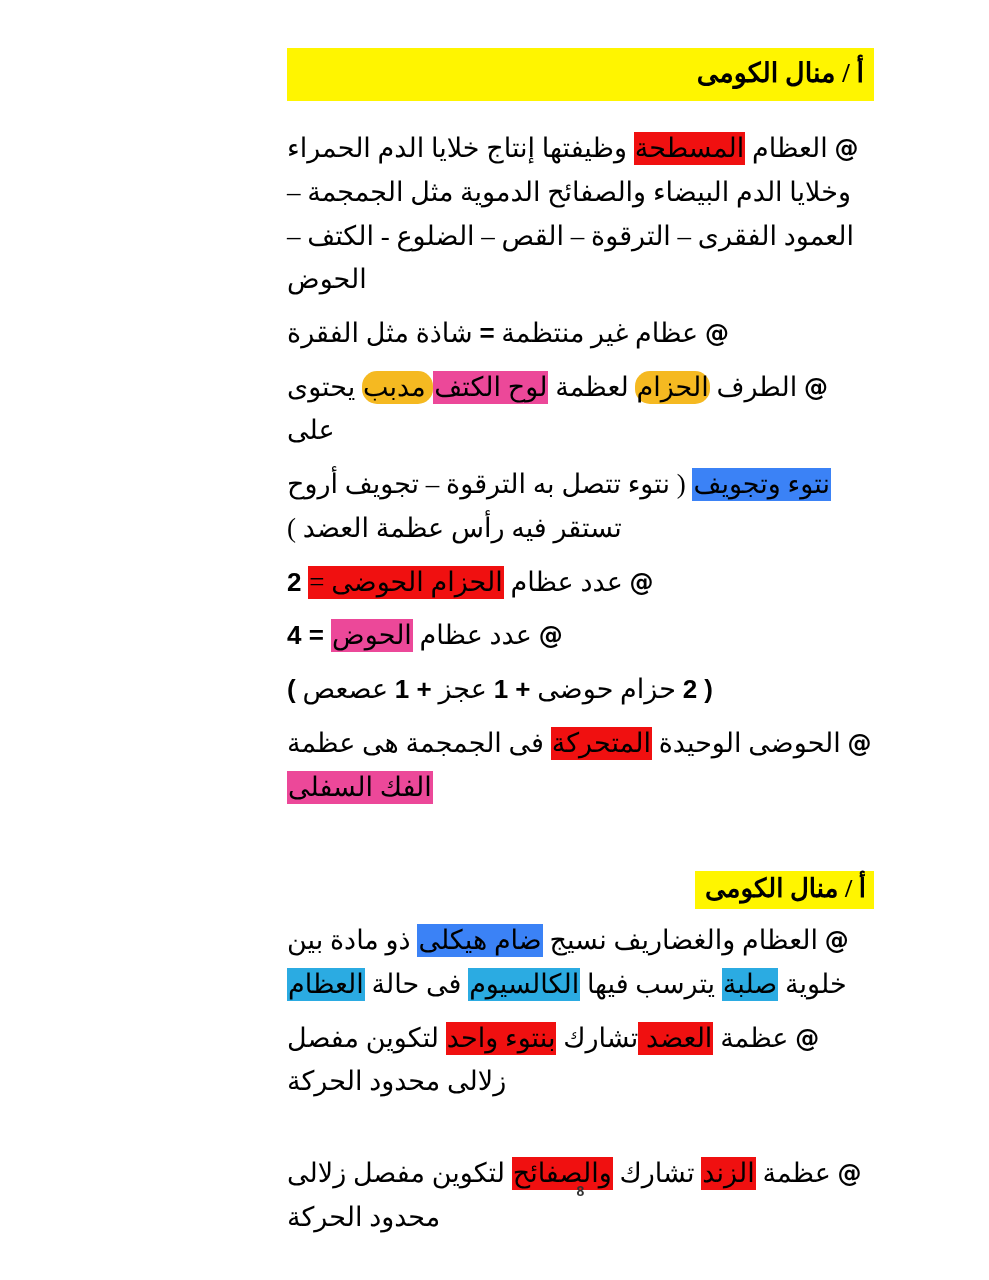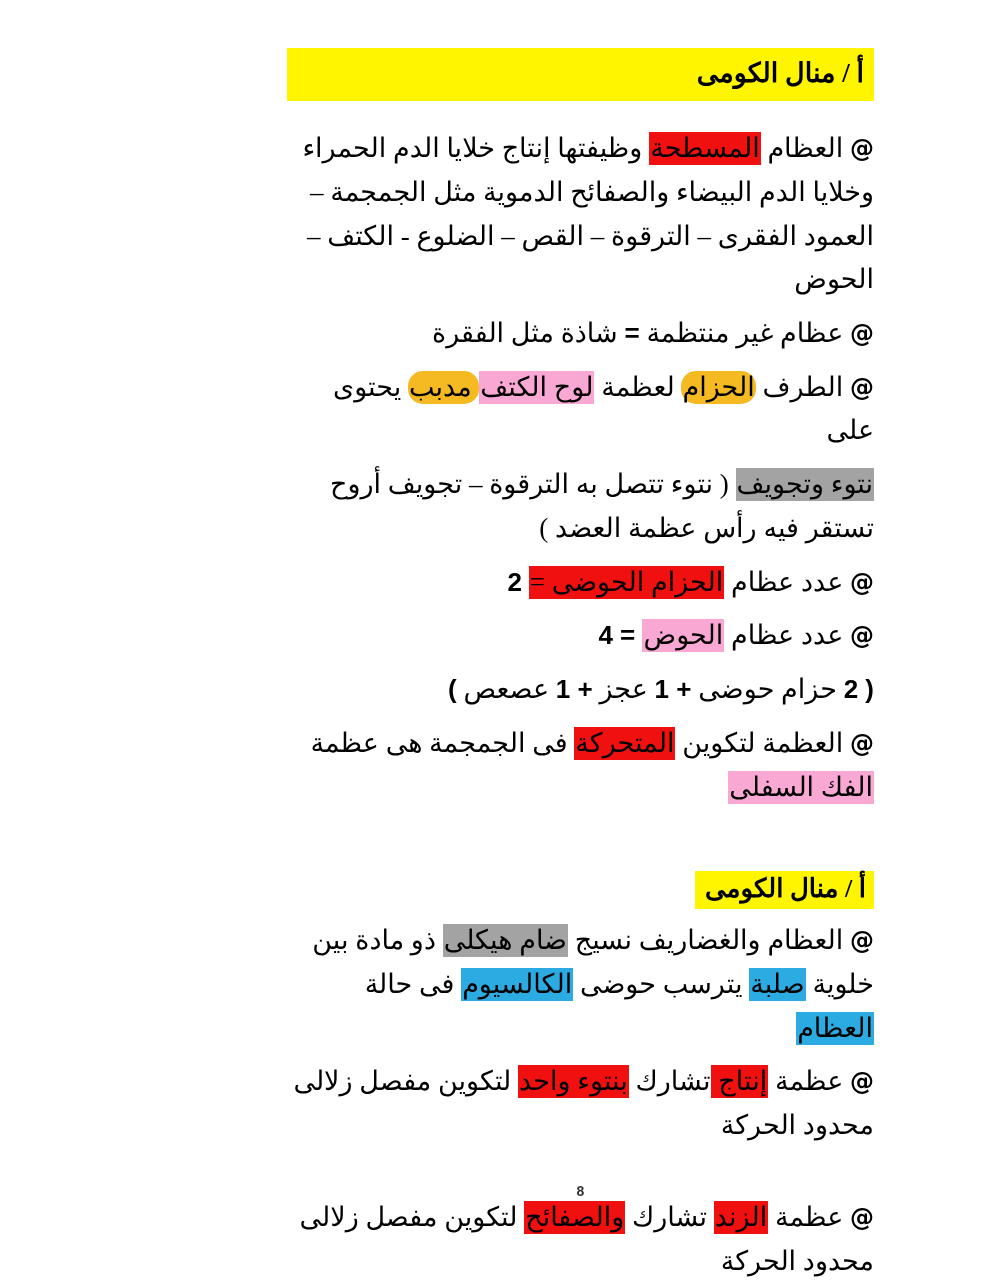--- a/index.html
+++ b/index.html
@@ -50,21 +50,21 @@
     font-size: 26px;
     font-weight: 700;
     line-height: 1.15;
     text-align: right;
     direction: rtl;
   }
 
   
   .para {
     direction: rtl;
-    text-align: right;
+    text-align: left;
     font-size: 27px;
     line-height: 1.62;
     margin: 0;
     padding: 0;
     font-weight: 400;
     letter-spacing: 0;
   }
 
   .para + .para { margin-top: 10px; }
 
@@ -82,22 +82,22 @@
 
   .eq {
     font-family: "Liberation Sans", sans-serif;
     font-weight: 700;
     font-size: 26px;
   }
 
   
   mark { color: #000; padding: 1px 1px 2px 1px; border-radius: 0; }
   mark.hl-red     { background: #F01010; }
-  mark.hl-green   { background: #f9a8d4; }
-  mark.hl-dgreen  { background: #a3a3a3; margin-top: 30px; }
+  mark.hl-green   { background: #ec4899; }
+  mark.hl-dgreen  { background: #3b82f6; margin-top: 30px; }
   mark.hl-orange  { background: #F5B921; border-radius: 15px; }
   mark.hl-cyan    { background: #2BABE2; }
 
   .block-gap-sm  { height: 10px; }
   .block-gap-md  { height: 26px; }
   .block-gap-xl  { height: 48px; }
 
   .spacer-section { height: 62px; }
 
   .page-number {
@@ -165,43 +165,43 @@
     </p>
 
     <p class="para">
       <span class="num">( </span><span class="num">2</span><span> حزام حوضى </span><span class="num">+ </span><span class="num">1</span><span> عجز </span><span class="num">+ </span><span class="num">1</span><span> عصعص </span><span class="num">)</span>
     </p>
 
     <div class="block-gap-sm"></div>
 
     <p class="para">
       <span class="at">@</span>
-      <span>العظمة لتكوين </span><mark class="hl-red">المتحركة</mark><span> فى الجمجمة هى عظمة </span><mark class="hl-green">الفك السفلى</mark>
+      <span>الحوضى الوحيدة </span><mark class="hl-red">المتحركة</mark><span> فى الجمجمة هى عظمة </span><mark class="hl-green">الفك السفلى</mark>
     </p>
 
     <div class="spacer-section"></div>
 
     <div style="text-align:right;">
       <span class="banner-narrow">
         <span>أ / منال الكومى</span>
       </span>
     </div>
 
     <div class="block-gap-sm"></div>
 
     <p class="para">
       <span class="at">@</span>
-      <span>العظام والغضاريف نسيج </span><mark class="hl-dgreen">ضام هيكلى</mark><span> ذو مادة بين خلوية </span><mark class="hl-cyan">صلبة</mark><span> يترسب حوضى </span><mark class="hl-cyan">الكالسيوم</mark><span> فى حالة </span><mark class="hl-cyan">العظام</mark>
-    </p>
-
-    <div class="block-gap-sm"></div>
-
-    <p class="para">
-      <span class="at">@</span>
-      <span>عظمة </span><mark class="hl-red"> إنتاج </mark><span> تشارك </span><mark class="hl-red">بنتوء واحد</mark><span> لتكوين مفصل زلالى محدود الحركة</span>
+      <span>العظام والغضاريف نسيج </span><mark class="hl-dgreen">ضام هيكلى</mark><span> ذو مادة بين خلوية </span><mark class="hl-cyan">صلبة</mark><span> يترسب فيها </span><mark class="hl-cyan">الكالسيوم</mark><span> فى حالة </span><mark class="hl-cyan">العظام</mark>
+    </p>
+
+    <div class="block-gap-sm"></div>
+
+    <p class="para">
+      <span class="at">@</span>
+      <span>عظمة </span><mark class="hl-red"> العضد </mark><span> تشارك </span><mark class="hl-red">بنتوء واحد</mark><span> لتكوين مفصل زلالى محدود الحركة</span>
     </p>
 
     <div class="block-gap-xl"></div>
 
     <p class="para">
       <span class="at">@</span>
       <span>عظمة </span><mark class="hl-red">الزند</mark><span> تشارك </span><mark class="hl-red">والصفائح</mark><span> لتكوين مفصل زلالى محدود الحركة</span>
     </p>
 
   </div>

